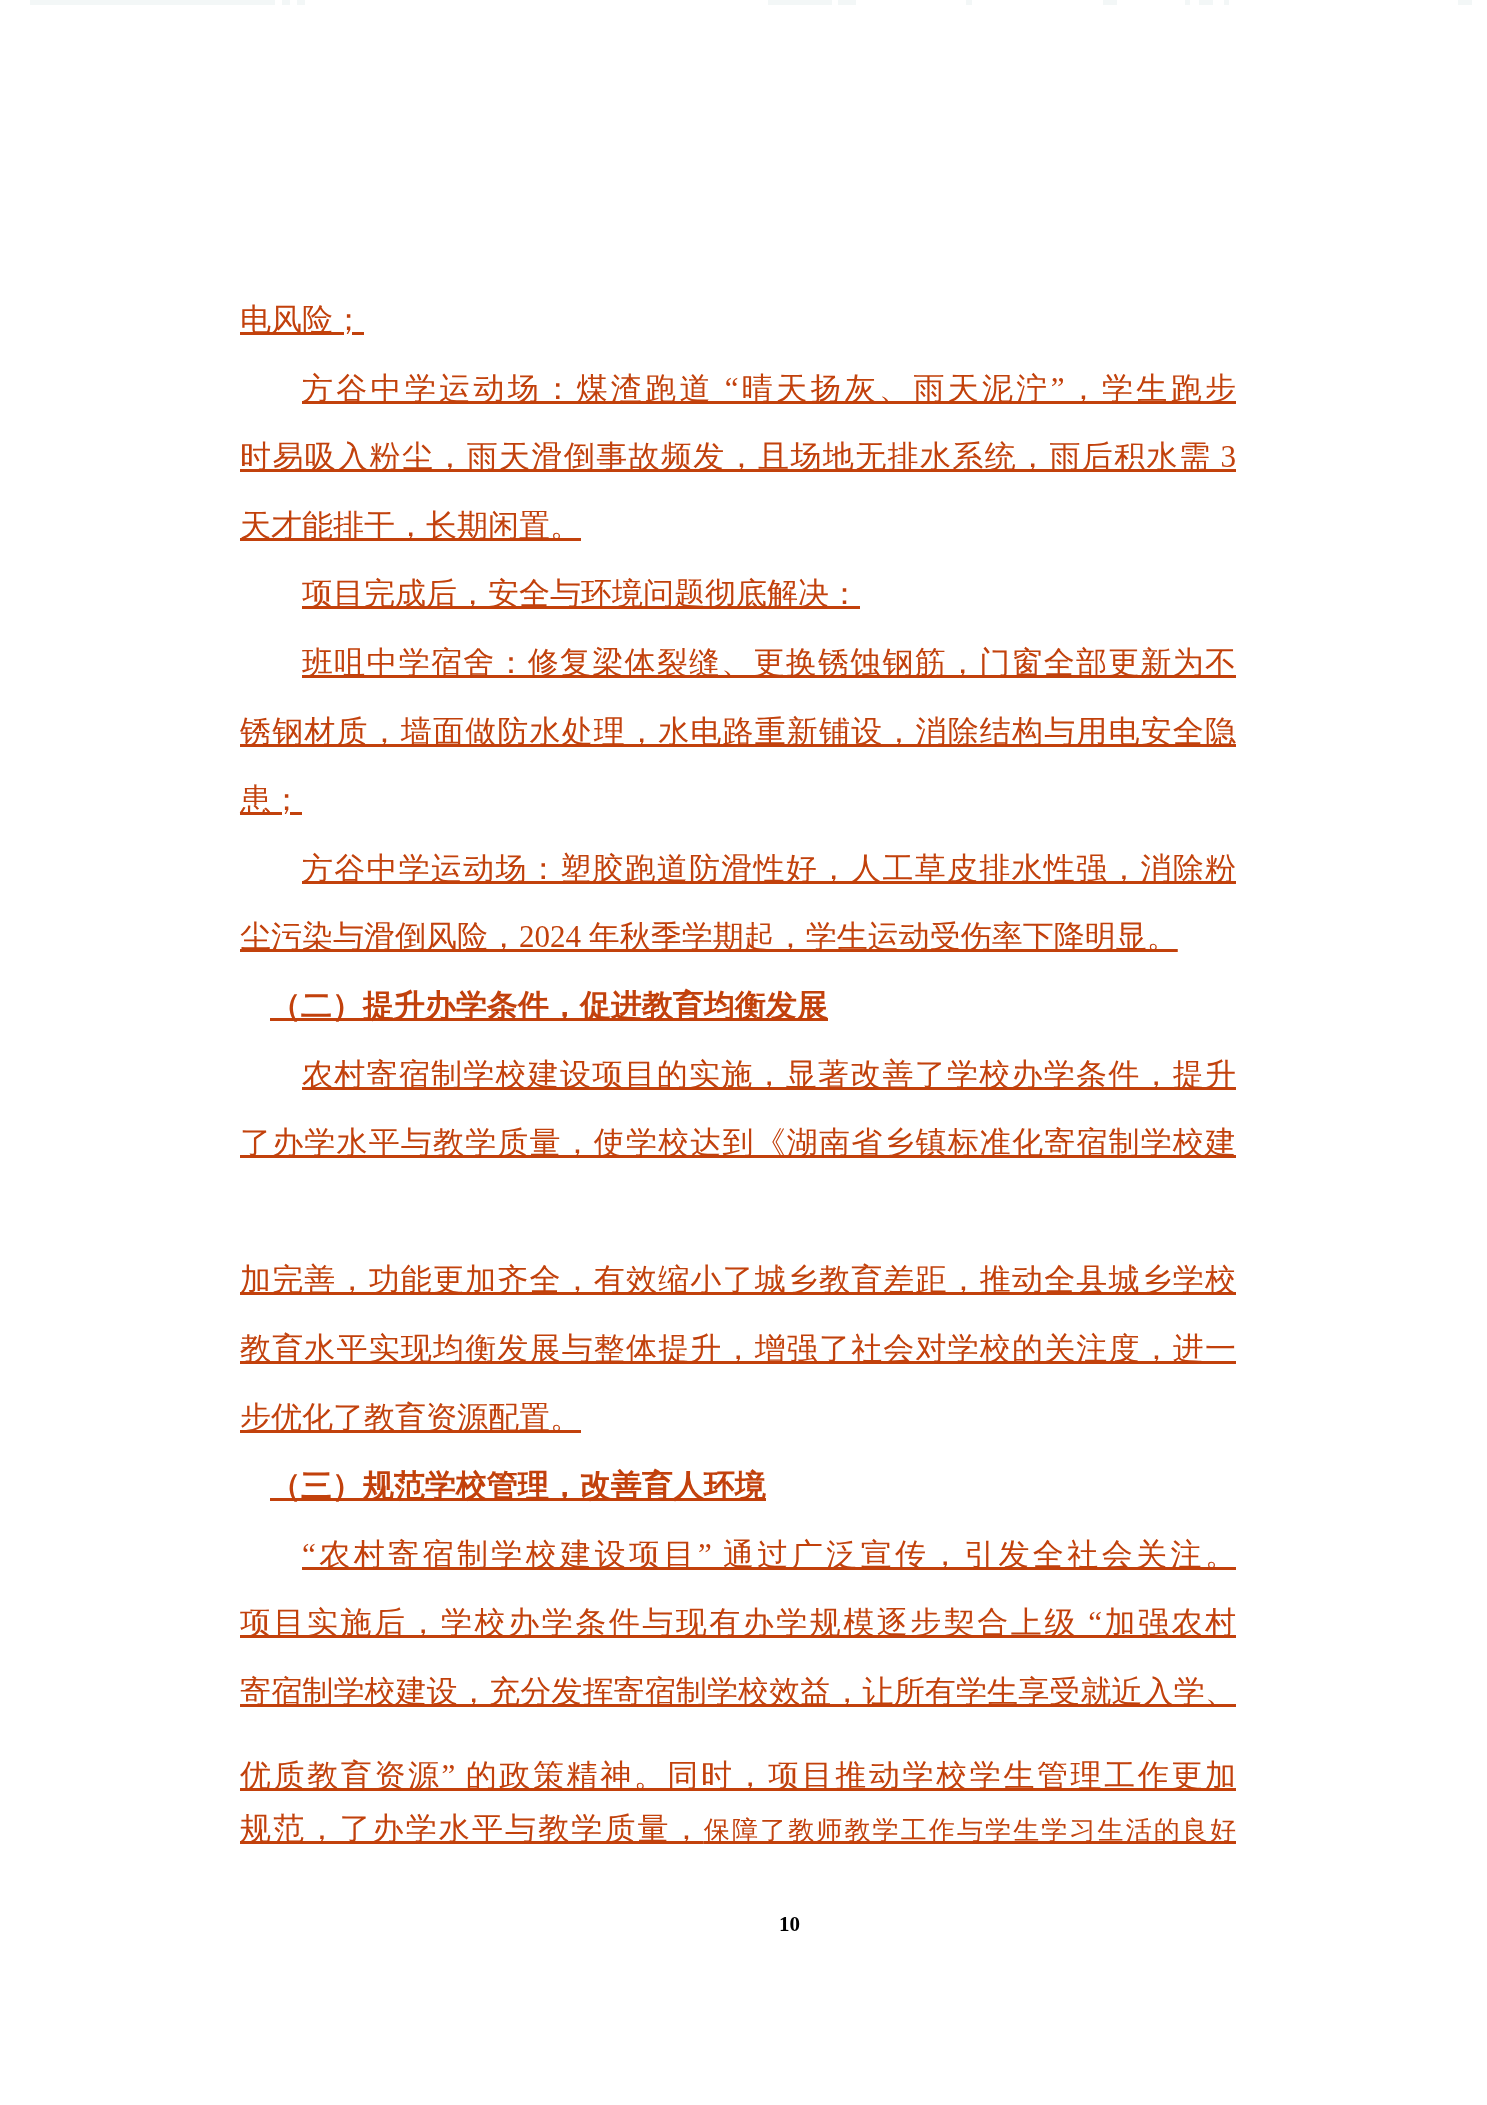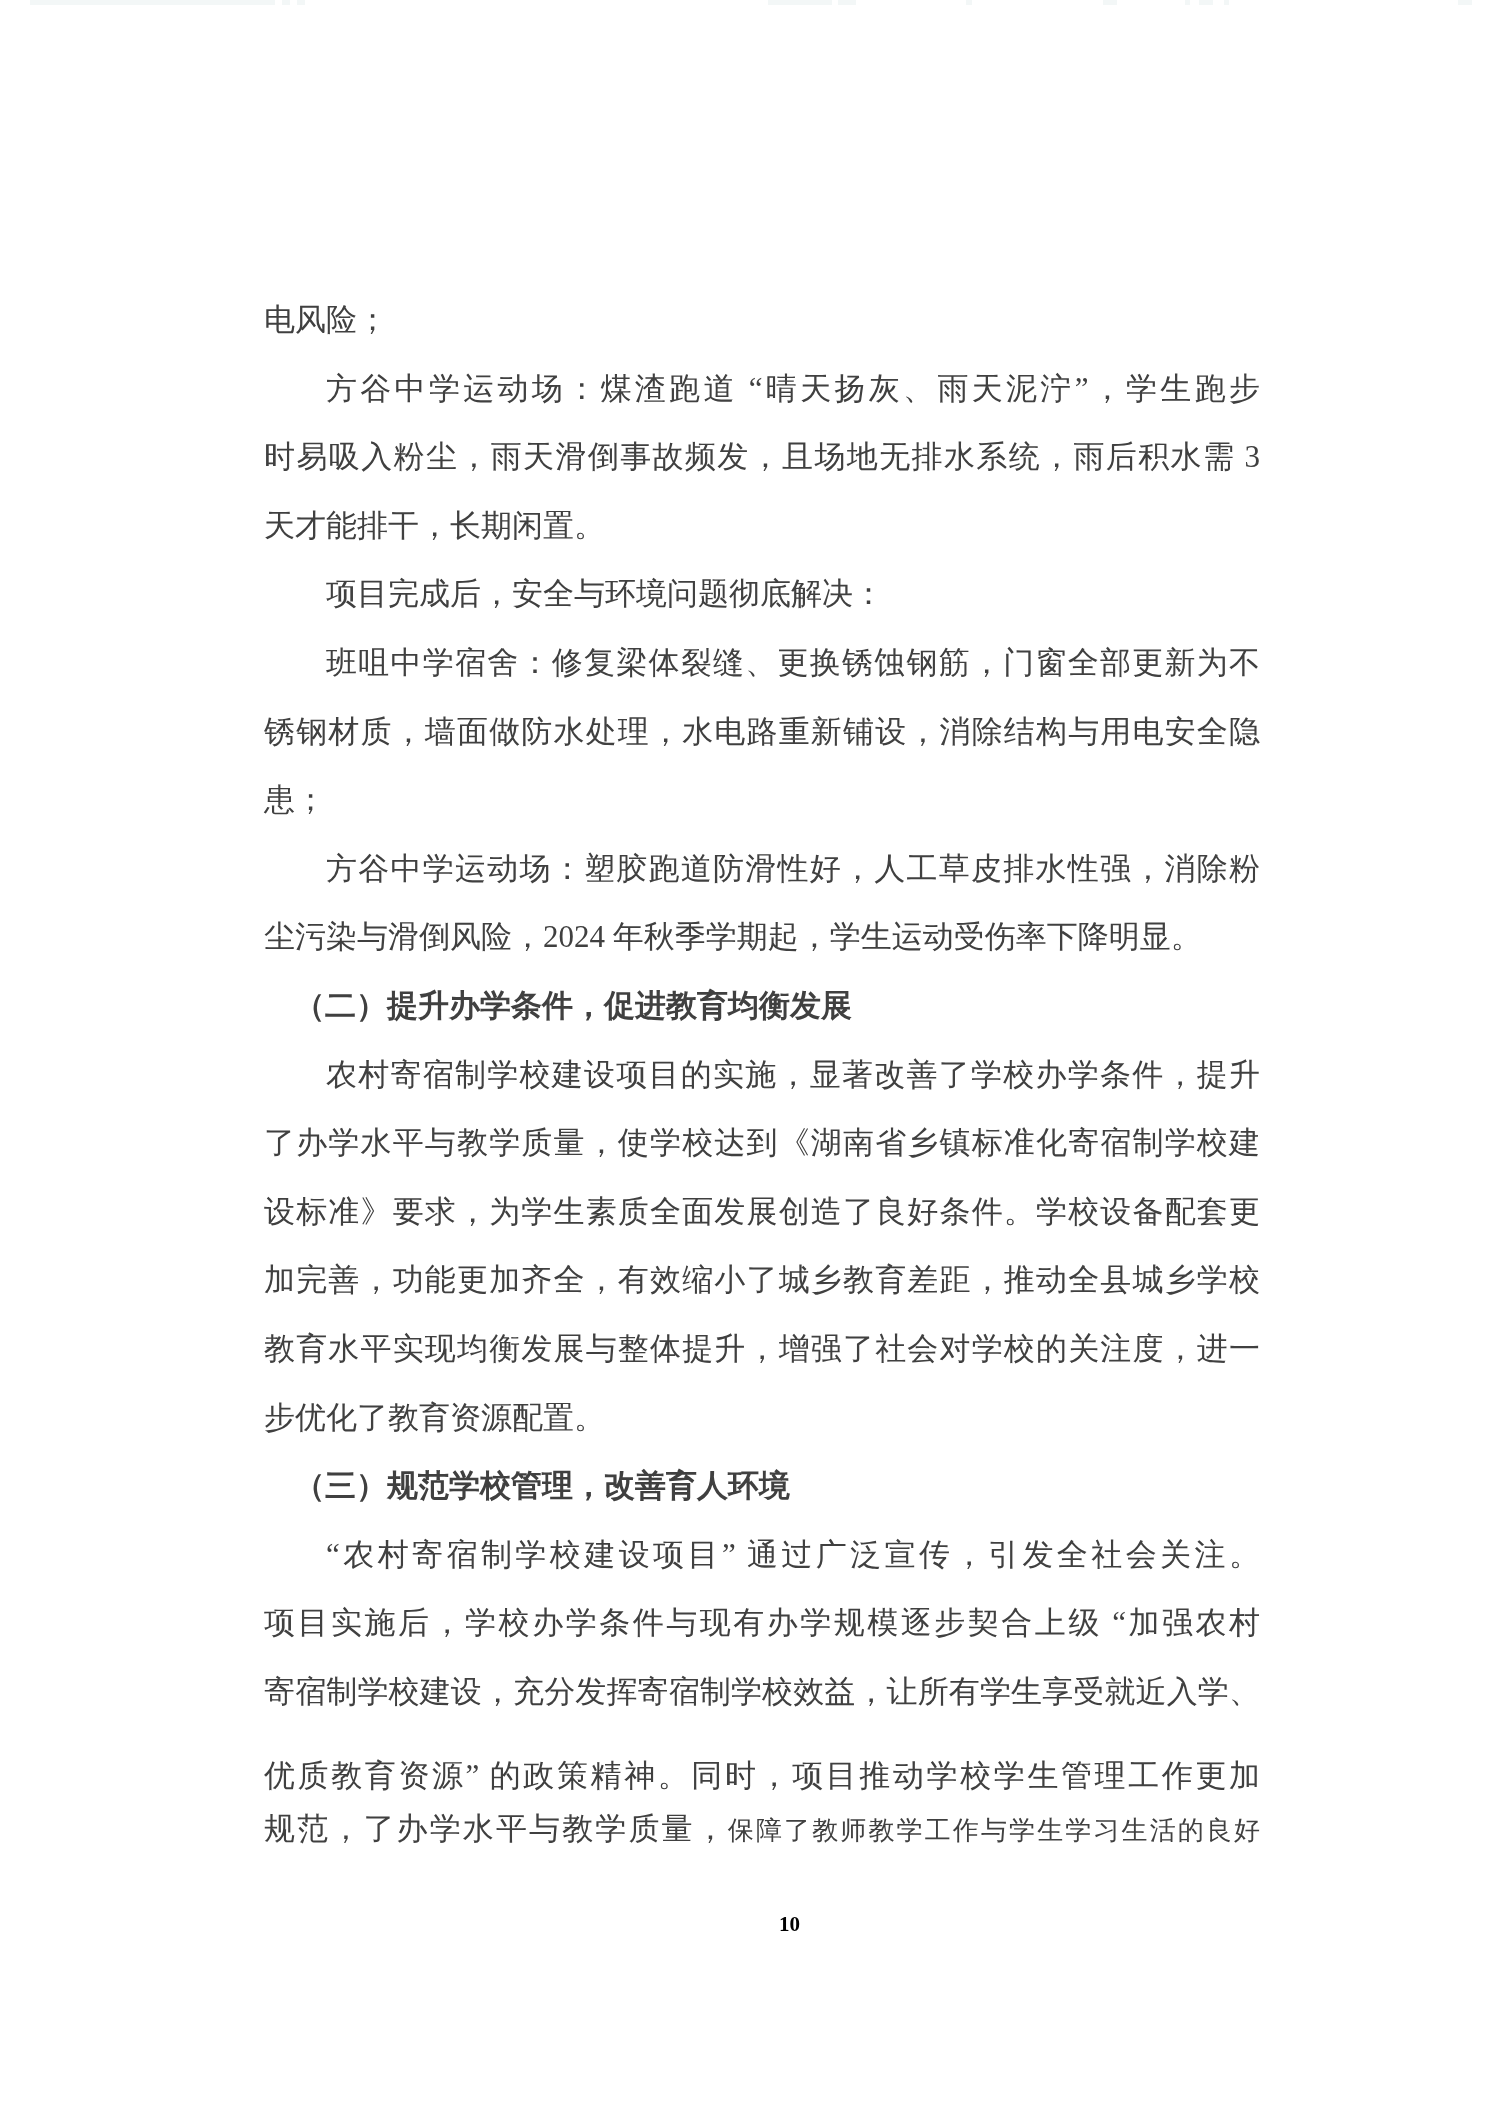--- a/index.html
+++ b/index.html
@@ -12,26 +12,27 @@
     font-family:"Liberation Serif","DejaVu Serif",serif;
     color:#000000;
   }
   
   .chrome{position:absolute;top:0;left:0;width:100%;height:8px;}
   .chrome .frag{position:absolute;top:0;height:5px;background:#eef4f4;opacity:.7;}
 
   .text-body{position:absolute;top:0;left:0;width:100%;height:100%;}
   .line{
     position:absolute;
-    left:264px;
+    left:240px;
     width:996px;
     font-size:31px;
     line-height:42px;
     text-align:left;
-    color:#404040;
+    color:#c2410c;
+    text-decoration:underline;
   }
   .line.justify{
     text-align:justify;
     text-align-last:justify;
   }
   .line.indent{ text-indent:62px; }
   .line.head{ padding-left:30px; font-weight:bold; width:966px; }
   .line .tail{ font-size:26px;margin-top:40px; }
 
   .pageno{
@@ -72,21 +73,20 @@
       <div class="line" style="top: 505px;"><span>天才能排干，长期闲置。</span></div>
       <div class="line indent" style="top: 573px;"><span>项目完成后，安全与环境问题彻底解决：</span></div>
       <div class="line justify indent" style="top: 642px;"><span>班咀中学宿舍：修复梁体裂缝、更换锈蚀钢筋，门窗全部更新为不</span></div>
       <div class="line justify" style="top: 711px;"><span>锈钢材质，墙面做防水处理，水电路重新铺设，消除结构与用电安全隐</span></div>
       <div class="line" style="top: 779px;"><span>患；</span></div>
       <div class="line justify indent" style="top: 848px;"><span>方谷中学运动场：塑胶跑道防滑性好，人工草皮排水性强，消除粉</span></div>
       <div class="line" style="top: 916px;"><span>尘污染与滑倒风险，2024 年秋季学期起，学生运动受伤率下降明显。</span></div>
       <div class="line head" style="top: 985px;"><span>（二）提升办学条件，促进教育均衡发展</span></div>
       <div class="line justify indent" style="top: 1054px;"><span>农村寄宿制学校建设项目的实施，显著改善了学校办学条件，提升</span></div>
       <div class="line justify" style="top: 1122px;"><span>了办学水平与教学质量，使学校达到《湖南省乡镇标准化寄宿制学校建</span></div>
-      <div class="line justify" style="top: 1191px;"><span>设标准》要求，为学生素质全面发展创造了良好条件。学校设备配套更</span></div>
       <div class="line justify" style="top: 1259px;"><span>加完善，功能更加齐全，有效缩小了城乡教育差距，推动全县城乡学校</span></div>
       <div class="line justify" style="top: 1328px;"><span>教育水平实现均衡发展与整体提升，增强了社会对学校的关注度，进一</span></div>
       <div class="line" style="top: 1397px;"><span>步优化了教育资源配置。</span></div>
       <div class="line head" style="top: 1465px;"><span>（三）规范学校管理，改善育人环境</span></div>
       <div class="line justify indent" style="top: 1534px;"><span>“农村寄宿制学校建设项目” 通过广泛宣传，引发全社会关注。</span></div>
       <div class="line justify" style="top: 1602px;"><span>项目实施后，学校办学条件与现有办学规模逐步契合上级 “加强农村</span></div>
       <div class="line justify" style="top: 1671px;"><span>寄宿制学校建设，充分发挥寄宿制学校效益，让所有学生享受就近入学、</span></div>
       <div class="line justify" style="top: 1740px; margin-top: 15px;"><span>优质教育资源” 的政策精神。同时，项目推动学校学生管理工作更加</span></div>
       <div class="line justify" style="top: 1808px;"><span>规范，了办学水平与教学质量，</span><span class="tail">保障了教师教学工作与学生学习生活的良好</span></div>
     </div>

